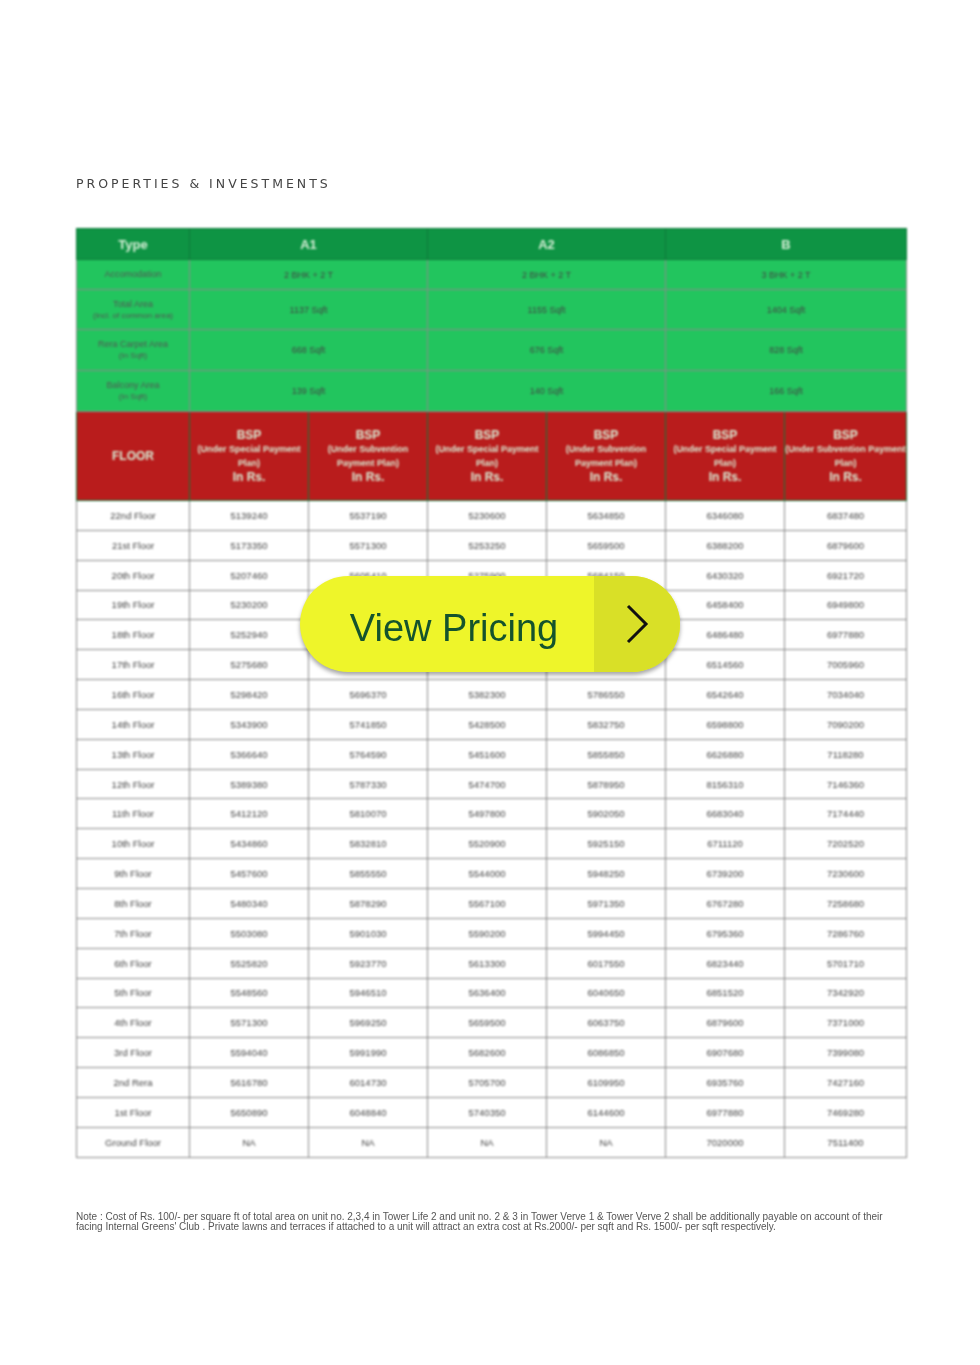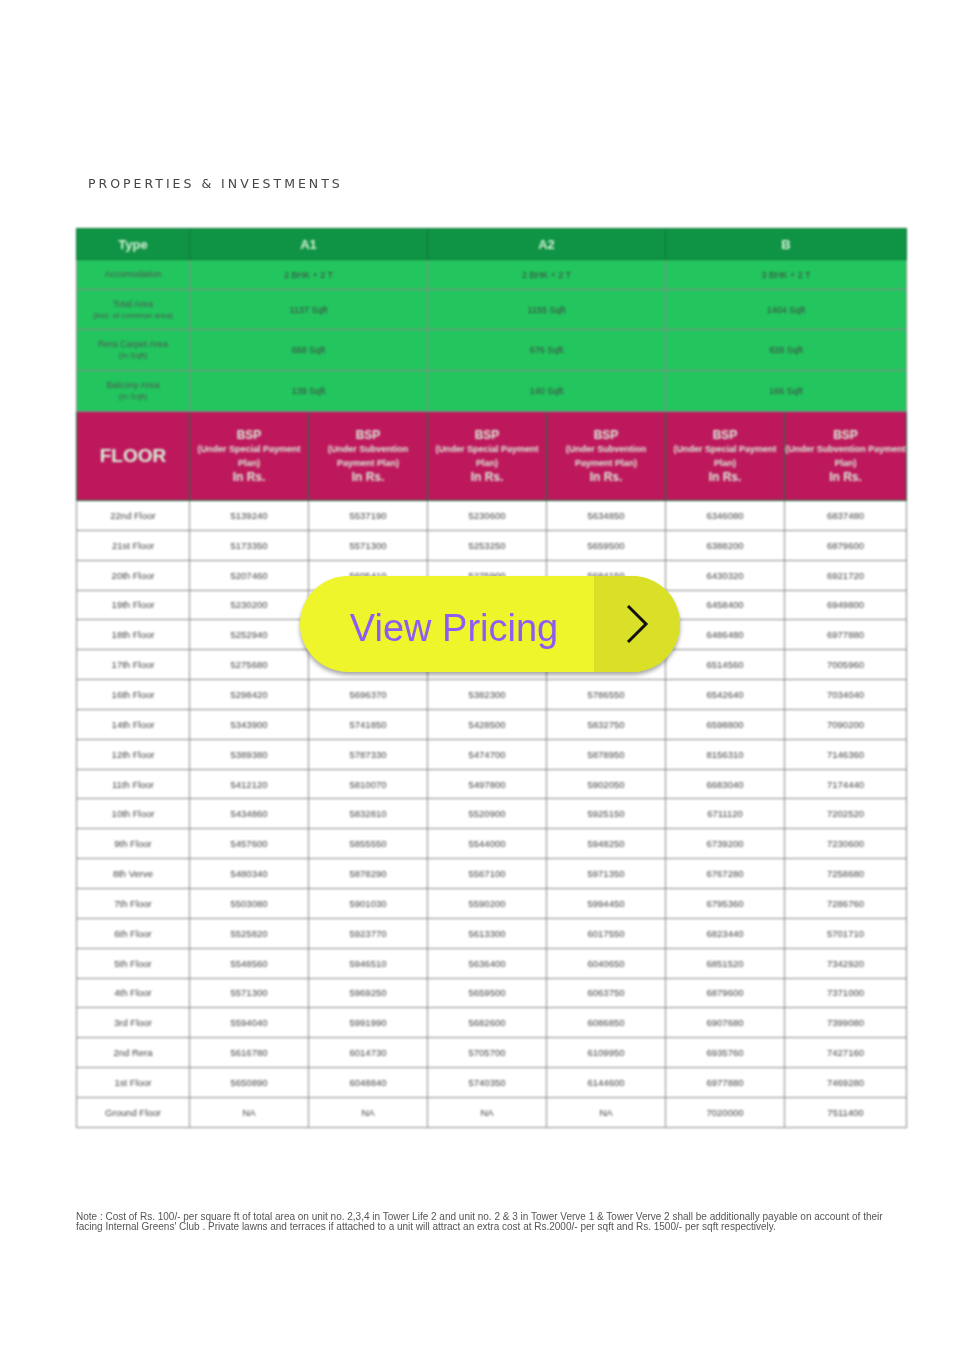--- a/index.html
+++ b/index.html
@@ -1,40 +1,40 @@
 <!DOCTYPE html>
 <html><head>
 <meta charset="utf-8">
 <style>
   html, body { margin: 0; padding: 0; background: #ffffff; }
   body { width: 980px; height: 1365px; position: relative; overflow: hidden;
          font-family: "DejaVu Sans", "Liberation Sans", sans-serif; color: #333; }
-  .brand { position: absolute; left: 88px; top: 176px; font-size: 12.5px; letter-spacing: 3px;
+  .brand { position: absolute; left: 76px; top: 176px; font-size: 12.5px; letter-spacing: 3px;
            color: #444; font-family: "DejaVu Sans", sans-serif; }
   .doc { position: absolute; left: 76px; top: 228px; width: 830px; filter: blur(0.8px); }
   table { border-collapse: collapse; width: 830px; table-layout: fixed; }
   td, th { border: 1.5px solid #8a8a8a; text-align: center; font-size: 9px; color: #444;
            font-family: "Liberation Sans", sans-serif; padding: 0; }
   .top th { background: #0e9444; color: #d8f0d8; font-size: 13px; font-weight: bold; height: 30px;
             border-color: #0e7a3a; }
   .spec td { height: 29px; background: #22c55e; }
   .spec td.lbl { font-size: 9px; line-height: 11px; color: #555; }
   .spec tr.tall td { height: 39px; }
   .spec tr.tall2 td { height: 40px; }
-  .bsp th { background: #be185d; color: #d8f0d8; height: 88px; font-size: 9px; line-height: 14px;
+  .bsp th { background: #b91c1c; color: #d8f0d8; height: 88px; font-size: 9px; line-height: 14px;
             font-weight: bold; border-color: #0e7a3a; }
   .bsp th .big { font-size: 12px; }
-  .bsp th.floor { font-size: 19px; }
+  .bsp th.floor { font-size: 12px; }
   .rows td { height: 28.85px; background: #fff; font-size: 9.5px; }
   .note { position: absolute; left: 76px; top: 1212px; width: 830px; font-size: 10px; line-height: 10px;
           color: #555; filter: blur(0.7px); font-family: "Liberation Sans", sans-serif; }
   .cta { position: absolute; left: 300px; top: 576px; width: 380px; height: 96px; border-radius: 48px;
          background: #eef52a; box-shadow: 0 3px 4px rgba(0,0,0,0.35); overflow: hidden; display: flex; cursor: pointer; }
   .cta .label { flex: 1; display: flex; align-items: center; justify-content: center; padding-left: 14px;
-                font-family: "Liberation Sans", sans-serif; font-size: 38px; color: #8b5cf6; margin-top: 8px; }
+                font-family: "Liberation Sans", sans-serif; font-size: 38px; color: #14532d; margin-top: 8px; }
   .cta .arrow { width: 86px; background: #d9e027; display: flex; align-items: center; justify-content: center; }
 </style>
 </head>
 <body>
 
 <div class="brand">PROPERTIES &amp; INVESTMENTS</div>
 
 <div class="doc">
   <table>
     <colgroup>
@@ -193,20 +193,29 @@
         <tr>
           <td>14th Floor</td>
           <td>5343900</td>
           <td>5741850</td>
           <td>5428500</td>
           <td>5832750</td>
           <td>6598800</td>
           <td>7090200</td>
         </tr>
         <tr>
+          <td>13th Floor</td>
+          <td>5366640</td>
+          <td>5764590</td>
+          <td>5451600</td>
+          <td>5855850</td>
+          <td>6626880</td>
+          <td>7118280</td>
+        </tr>
+        <tr>
           <td>12th Floor</td>
           <td>5389380</td>
           <td>5787330</td>
           <td>5474700</td>
           <td>5878950</td>
           <td>8156310</td>
           <td>7146360</td>
         </tr>
         <tr>
           <td>11th Floor</td>
@@ -229,21 +238,21 @@
         <tr>
           <td>9th Floor</td>
           <td>5457600</td>
           <td>5855550</td>
           <td>5544000</td>
           <td>5948250</td>
           <td>6739200</td>
           <td>7230600</td>
         </tr>
         <tr>
-          <td>8th Verve</td>
+          <td>8th Floor</td>
           <td>5480340</td>
           <td>5878290</td>
           <td>5567100</td>
           <td>5971350</td>
           <td>6767280</td>
           <td>7258680</td>
         </tr>
         <tr>
           <td>7th Floor</td>
           <td>5503080</td>

